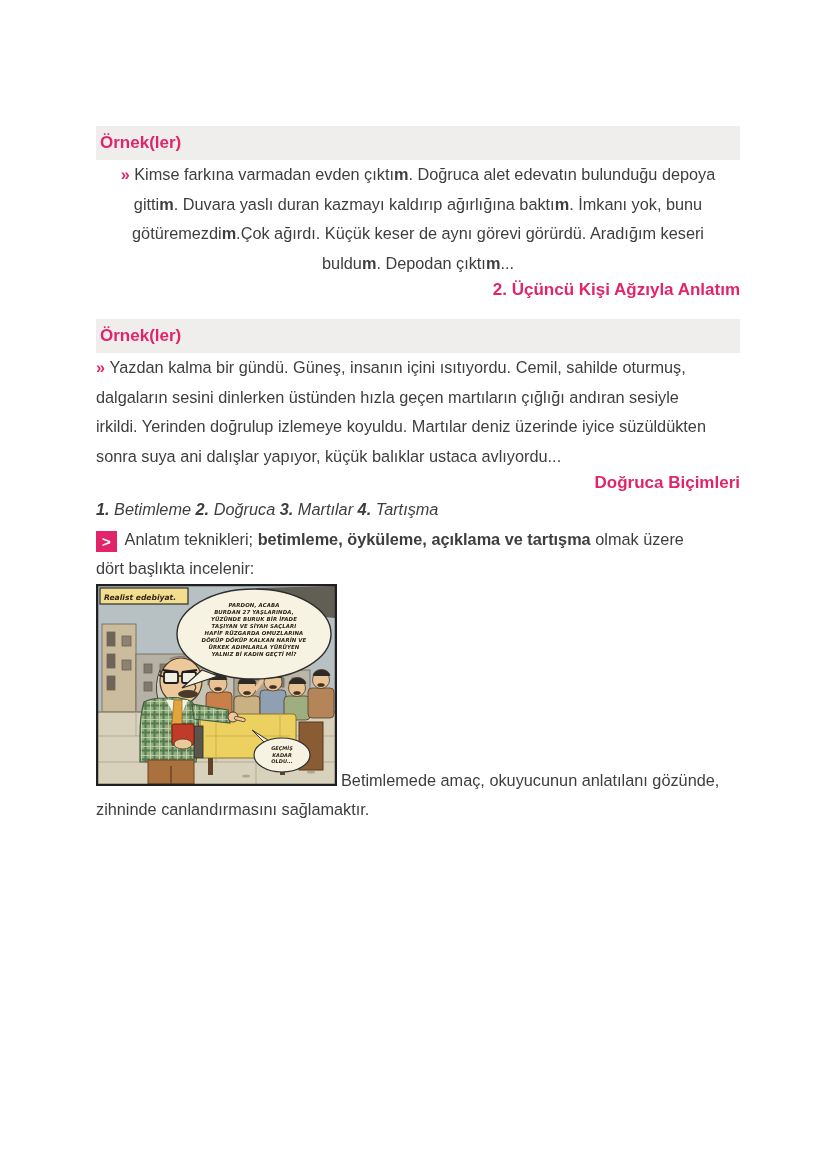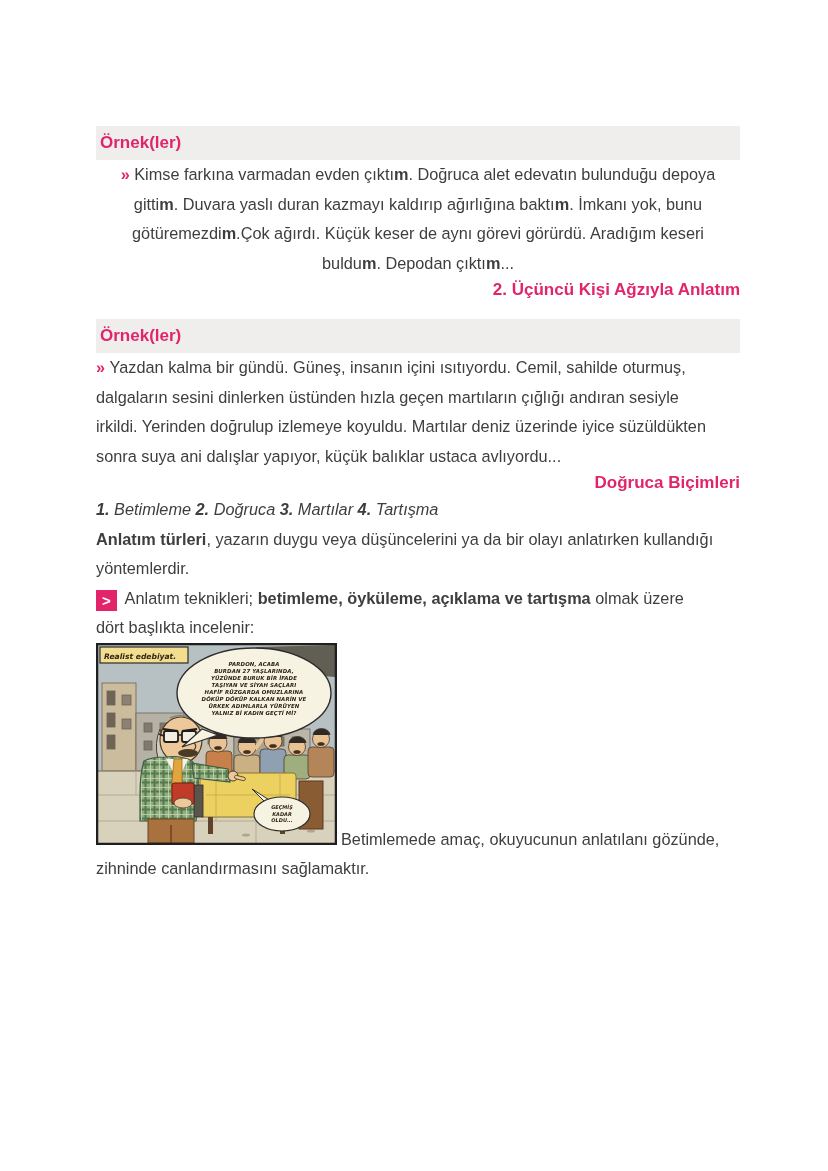--- a/index.html
+++ b/index.html
@@ -78,22 +78,20 @@
 
     <p class="para para3"><span class="pink b">» </span><span>Yazdan kalma bir gündü. Güneş, insanın içini ısıtıyordu. Cemil, sahilde oturmuş,
 dalgaların sesini dinlerken üstünden hızla geçen martıların çığlığı andıran sesiyle
 irkildi. Yerinden doğrulup izlemeye koyuldu. Martılar deniz üzerinde iyice süzüldükten
 sonra suya ani dalışlar yapıyor, küçük balıklar ustaca avlıyordu...</span></p>
 
     <h3 class="heading h-forms">Doğruca Biçimleri</h3>
 
     <p class="para para-list"><span class="b i">1.</span><span class="i"> Betimleme </span><span class="b i">2.</span><span class="i"> Doğruca </span><span class="b i">3.</span><span class="i"> Martılar </span><span class="b i">4.</span><span class="i"> Tartışma</span></p>
 
-    <p class="para para-def"><span class="b">Anlatım türleri</span><span>, yazarın duygu veya düşüncelerini ya da bir olayı anlatırken kullandığı
-yöntemlerdir.</span></p>
 
     <p class="para para-note"><span class="arrow-box">&gt;</span><span> Anlatım teknikleri; </span><span class="b">betimleme, öyküleme, açıklama ve tartışma</span><span> olmak üzere
 dört başlıkta incelenir:</span></p>
 
 
     <p class="para comic-para"><span class="comic"><svg width="241" height="202" viewBox="0 0 241 202">
       <defs>
         <pattern id="plaid" width="9" height="9" patternUnits="userSpaceOnUse">
           <rect width="9" height="9" fill="#8fae7c"></rect>
           <path d="M0 4.5 H9 M4.5 0 V9" stroke="#56784f" stroke-width="2"></path>

